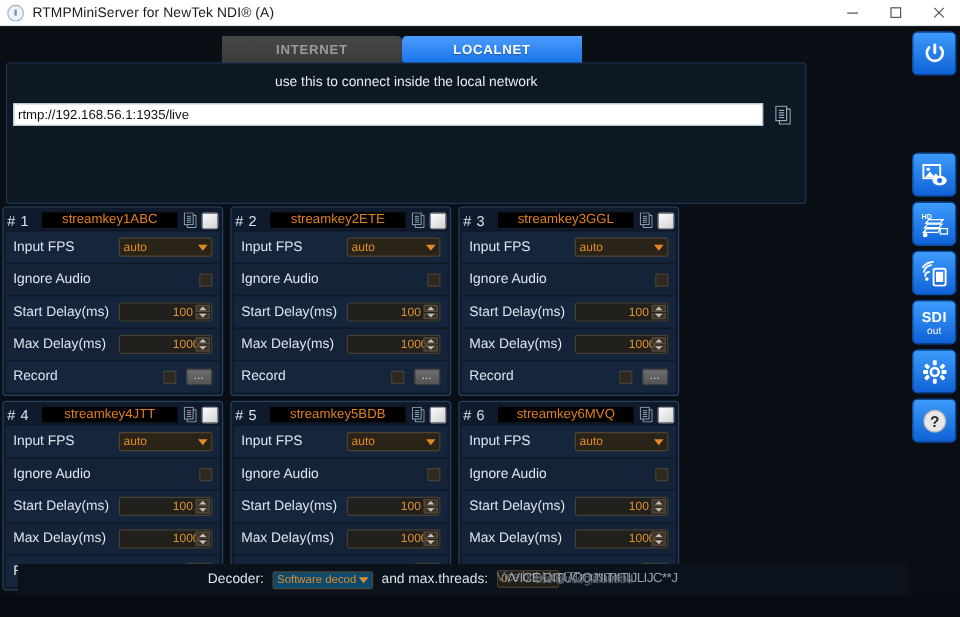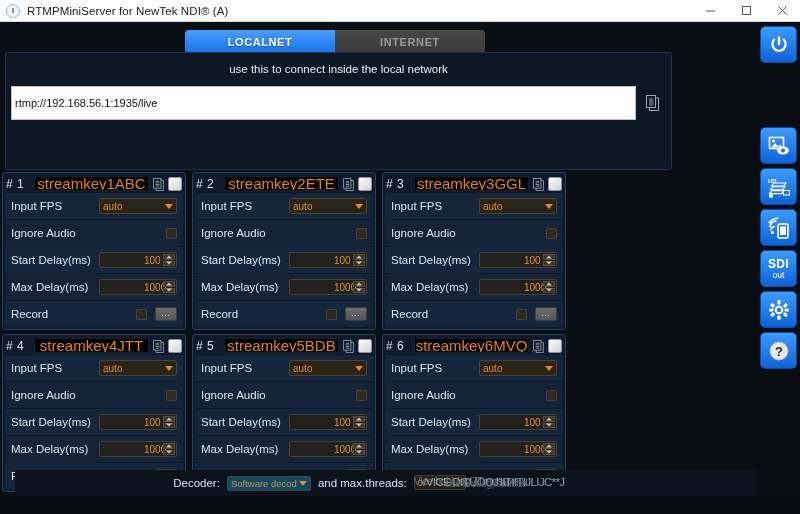--- a/index.html
+++ b/index.html
@@ -130,21 +130,21 @@
     color: #e6ecf4;
   }
   .url-row {
     position: absolute;
     left: 5px; top: 33px;
     display: flex;
     align-items: center;
     width: 655px;
   }
   .url-input {
-    width: 625px; height: 34px;
+    width: 625px; height: 19px;
     background: #ffffff;
     border: 1px solid #b8c2cc;
     color: #111;
     font-size: 11px;
     font-family: "Liberation Sans", sans-serif;
     padding: 0 3px;
     line-height: 17px;
     outline: none;
   }
   .copy-icon {
@@ -184,21 +184,21 @@
     letter-spacing: .5px;
     width: 24px;
     flex: 0 0 auto;
   }
   .p-key {
     flex: 1 1 auto;
     height: 15px;
     background: #000000;
     border: 1px solid #13202f;
     color: #e2811f;
-    font-size: 15px;
+    font-size: 11px;
     text-align: center;
     line-height: 13px;
     font-family: "Liberation Sans", sans-serif;
     overflow: hidden;
     white-space: nowrap;
   }
   .p-copy {
     width: 11px; height: 13px;
     flex: 0 0 auto;
   }
@@ -437,22 +437,22 @@
           <line x1="9.5" y1="1.5" x2="1.5" y2="9.5" stroke="#555" stroke-width="1"></line>
         </svg>
     </div>
   </div>
 
 
   <div class="body">
     <div class="content">
 
       <div class="tabs">
+        <div class="tab inactive">INTERNET</div>
         <div class="tab active">LOCALNET</div>
-        <div class="tab inactive">INTERNET</div>
       </div>
 
       <div class="urlbox">
         <div class="url-caption">use this to connect inside the local network</div>
         <div class="url-row">
           <input class="url-input" type="text" value="rtmp://192.168.56.1:1935/live" style="">
           <span class="copy-icon">
             <svg width="13" height="16" viewBox="0 0 13 16">
               <rect x="0.5" y="0.5" width="9" height="12" fill="#0d1622" stroke="#9aa7b6" stroke-width="1"></rect>
               <rect x="3" y="3.5" width="4.5" height="1" fill="#9aa7b6"></rect>

